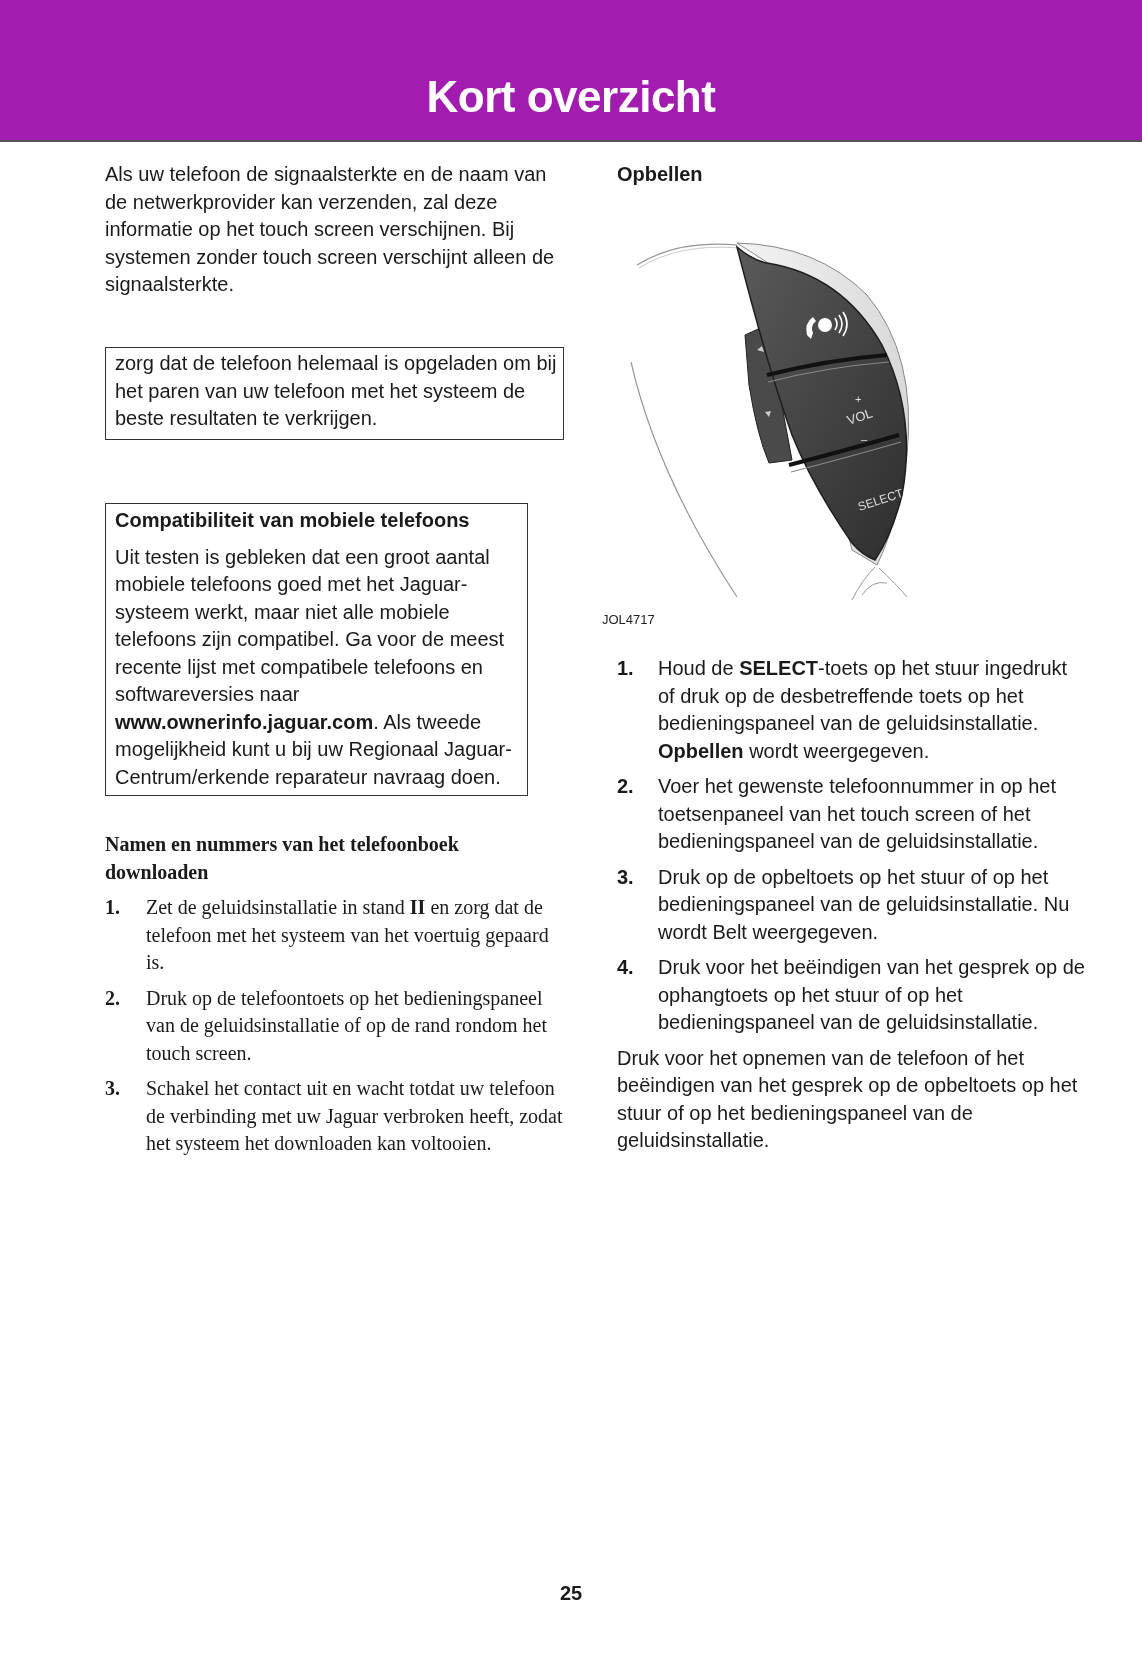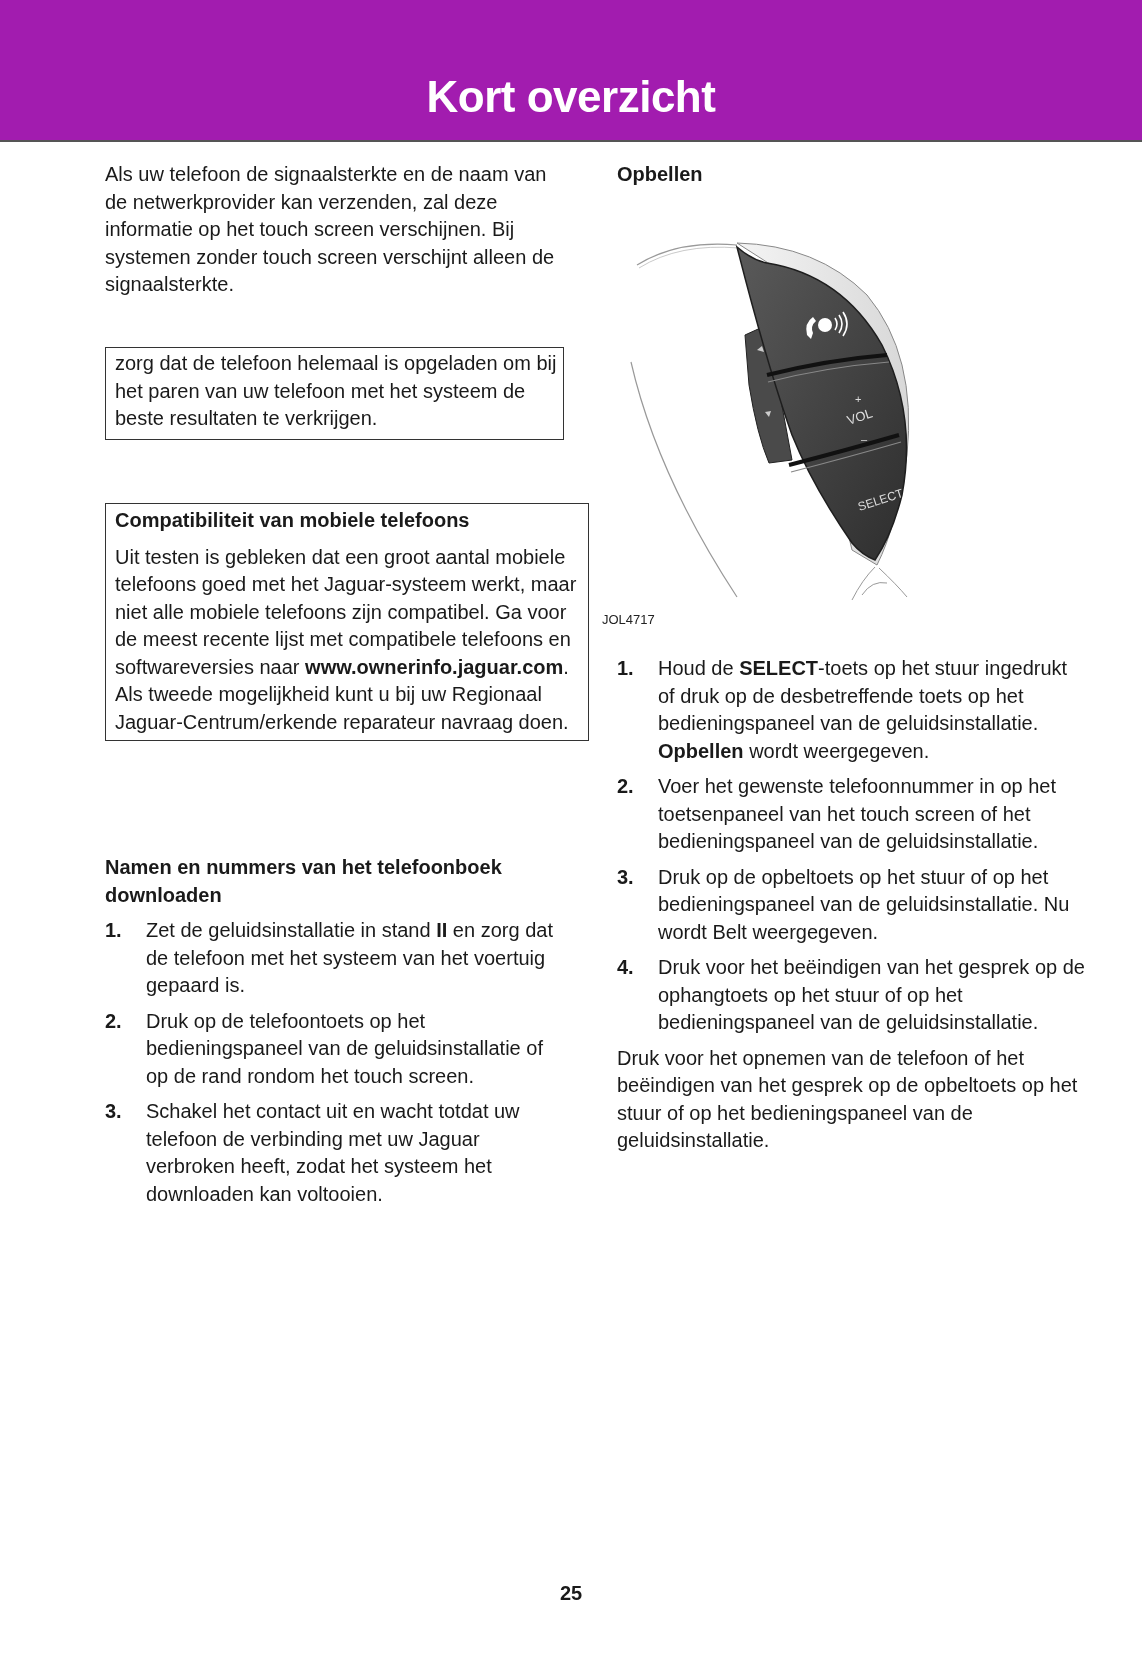--- a/index.html
+++ b/index.html
@@ -38,26 +38,26 @@
 </div>
 
 <div class="col col-left" style="top:161px;">
   <p>Als uw telefoon de signaalsterkte en de naam van de netwerkprovider kan verzenden, zal deze informatie op het touch screen verschijnen. Bij systemen zonder touch screen verschijnt alleen de signaalsterkte.</p>
 </div>
 
 <div class="col col-left box" style="top:347px; left:105px; width:459px;">
   <p>zorg dat de telefoon helemaal is opgeladen om bij het paren van uw telefoon met het systeem de beste resultaten te verkrijgen.</p>
 </div>
 
-<div class="col col-left box" style="top:503px; left:105px; width:484px; padding-top:3px; padding-bottom:4px;">
+<div class="col col-left box" style="top:503px; left:105px; width:423px; padding-top:3px; padding-bottom:4px;">
   <h3 style="margin-bottom:9px;">Compatibiliteit van mobiele telefoons</h3>
   <p><span>Uit testen is gebleken dat een groot aantal mobiele telefoons goed met het Jaguar-systeem werkt, maar niet alle mobiele telefoons zijn compatibel. Ga voor de meest recente lijst met compatibele telefoons en softwareversies naar </span><span class="b">www.ownerinfo.jaguar.com</span><span>. Als tweede mogelijkheid kunt u bij uw Regionaal Jaguar-Centrum/erkende reparateur navraag doen.</span></p>
 </div>
 
-<div class="col col-left" style="top:854px;">
+<div class="col col-left" style="top:831px;font-family:Liberation Serif, serif;">
   <h3 style="margin-bottom:8px;">Namen en nummers van het telefoonboek downloaden</h3>
   <ol>
     <li>
       <span class="num">1.</span>
       <span>Zet de geluidsinstallatie in stand </span><span class="b">II</span><span> en zorg dat de telefoon met het systeem van het voertuig gepaard is.</span>
     </li>
     <li>
       <span class="num">2.</span>
       <span>Druk op de telefoontoets op het bedieningspaneel van de geluidsinstallatie of op de rand rondom het touch screen.</span>
     </li>

